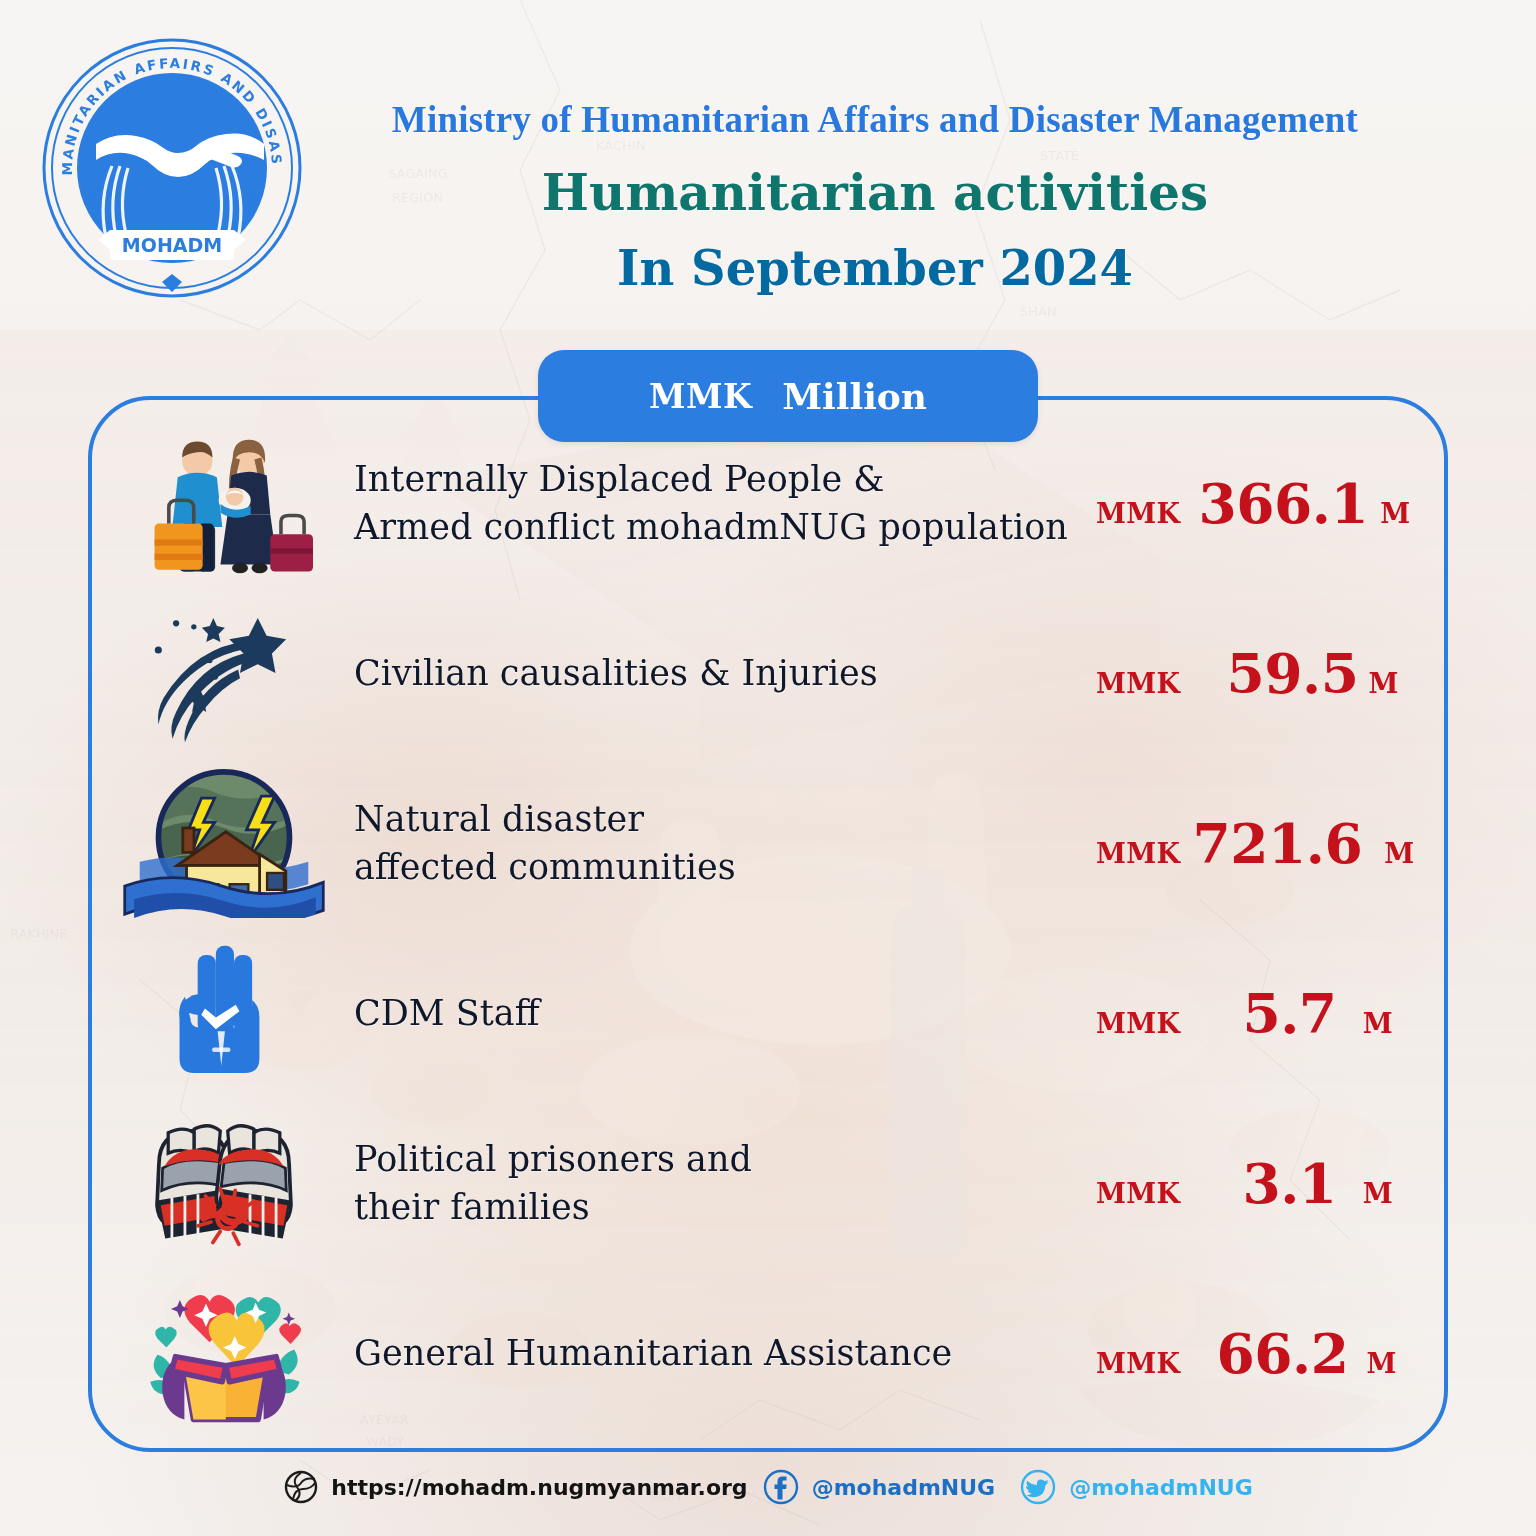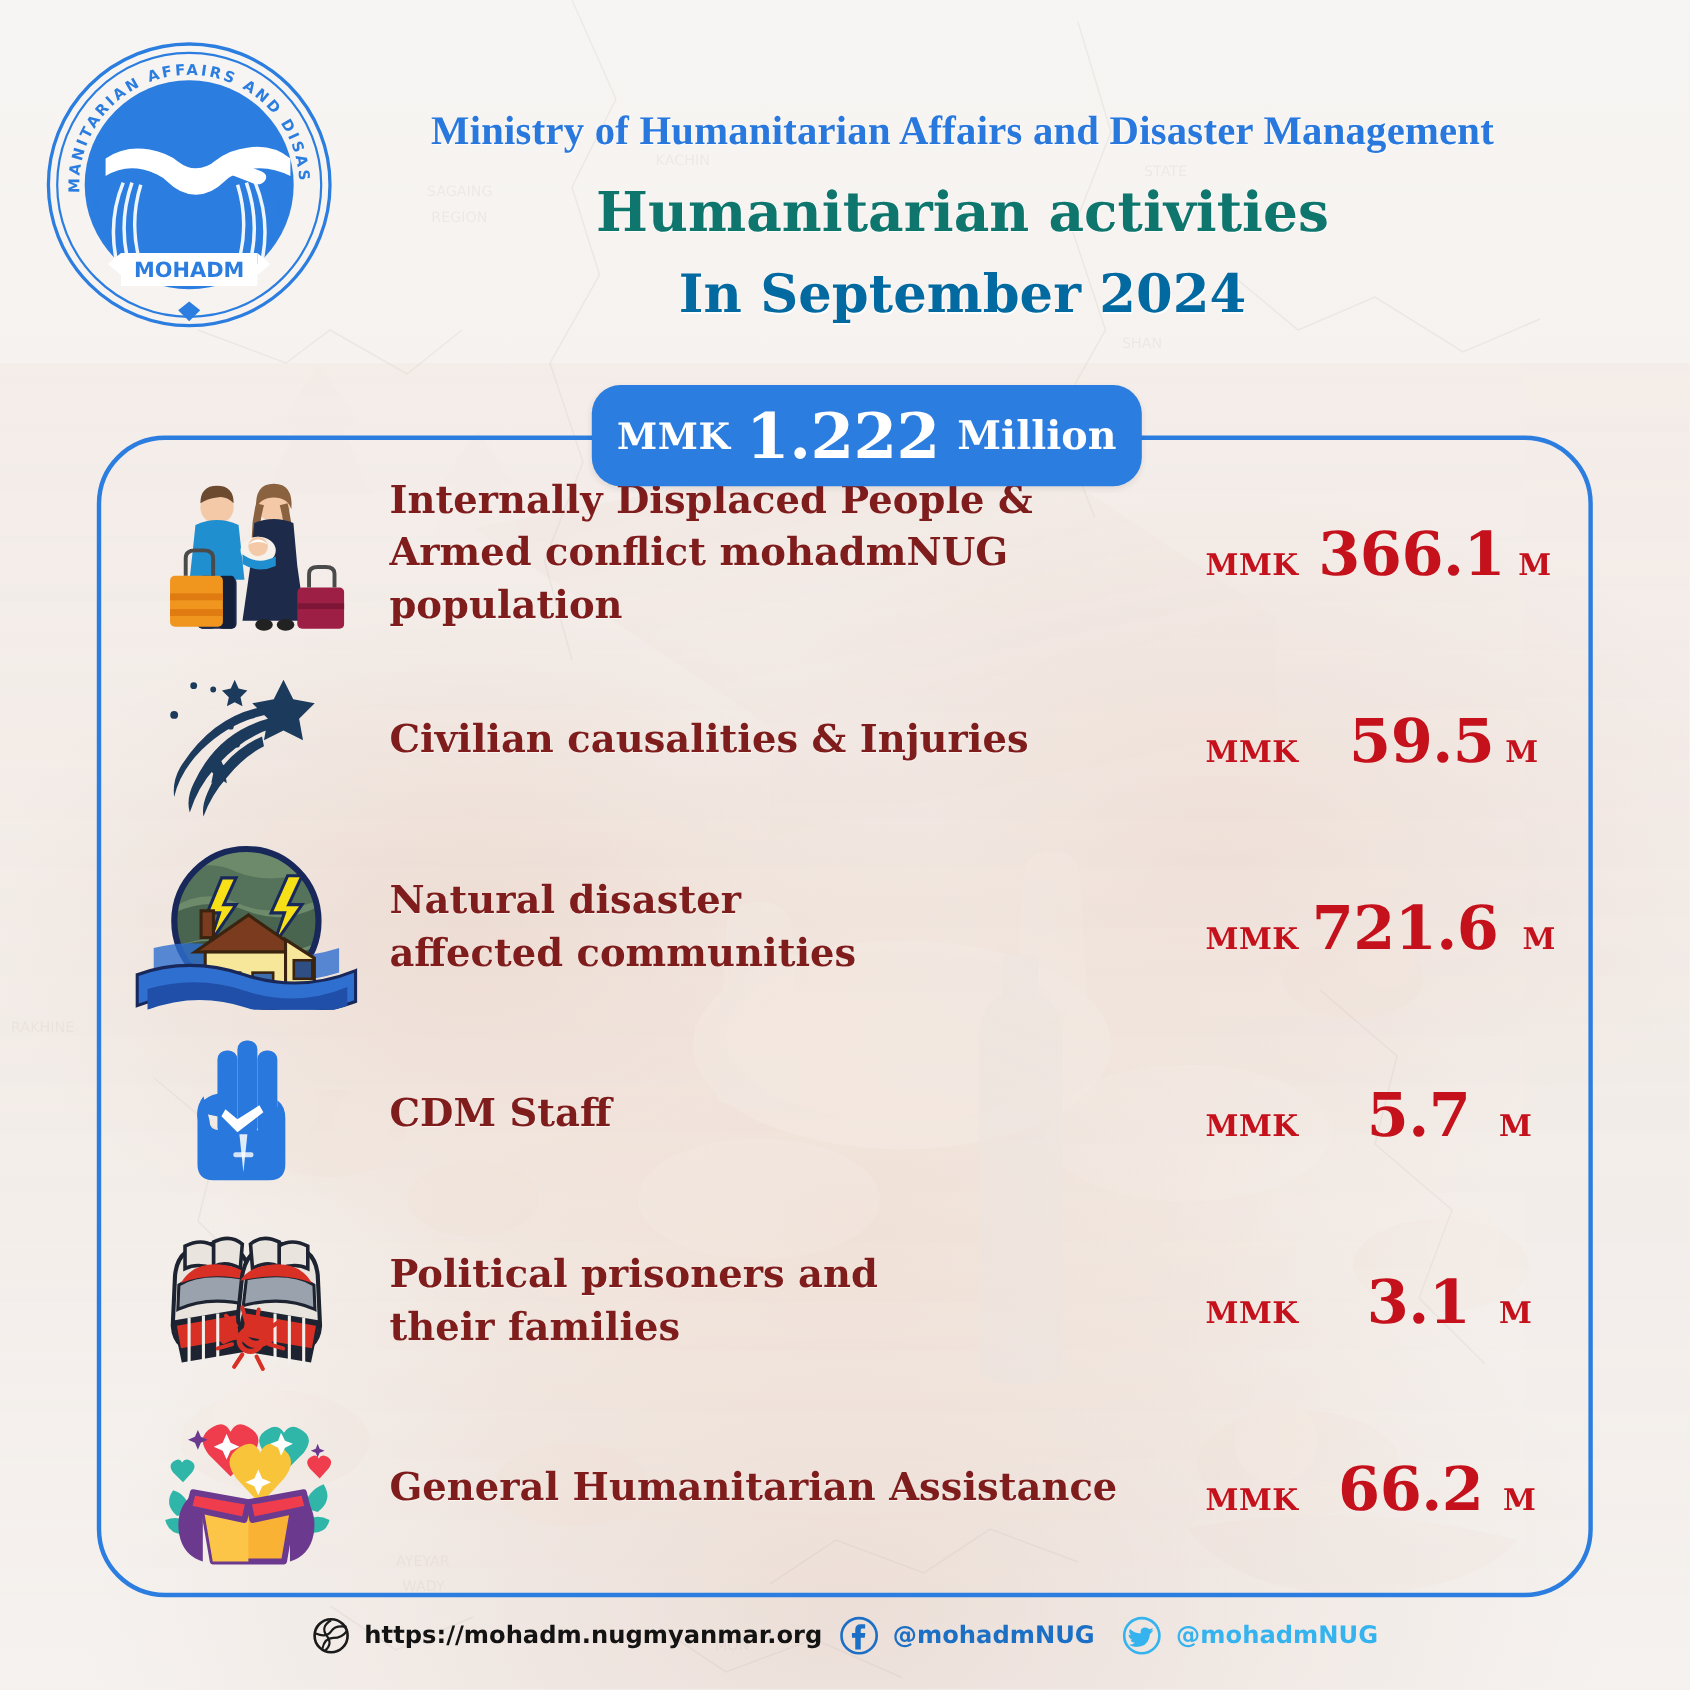--- a/index.html
+++ b/index.html
@@ -121,24 +121,24 @@
     padding:0 14px 0 18px;
   }
   .row-icon{
     width:220px; min-width:220px;
     height:150px;
     display:flex; align-items:center; justify-content:center;
   }
   .row-label{
     flex:1;
     font-family:"DejaVu Serif", serif;
-    font-weight:bold;
+    font-weight:normal;
     font-size:35px;
     line-height:1.38;
-    color:#7f1d1d;
+    color:#0f172a;
     padding-left:20px;
     text-shadow:.5px .5px 0 rgba(255,255,255,.55);
   }
   .row-value{
     width:330px; min-width:330px;
     display:flex; align-items:baseline; justify-content:flex-start;
     color:#C4111C;
     white-space:nowrap;
   }
   .row-value .cur{
@@ -315,21 +315,20 @@
 <div id="header-text">
   <div class="ministry">Ministry of Humanitarian Affairs and Disaster Management</div>
   <div class="title-main">Humanitarian activities</div>
   <div class="title-sub">In September 2024</div>
 </div>
 
 <div id="frame"></div>
 
 <div id="total-badge">
   <span class="cur">MMK</span>
-  <span class="amt">1.222</span>
   <span class="unit">Million</span>
 </div>
 
 <div id="rows">
 
   <div class="row">
     <div class="row-icon">
       <svg viewBox="0 0 200 170" width="178" height="152">
 
         <circle cx="70" cy="38" r="17" fill="#f3c9a8"></circle>

